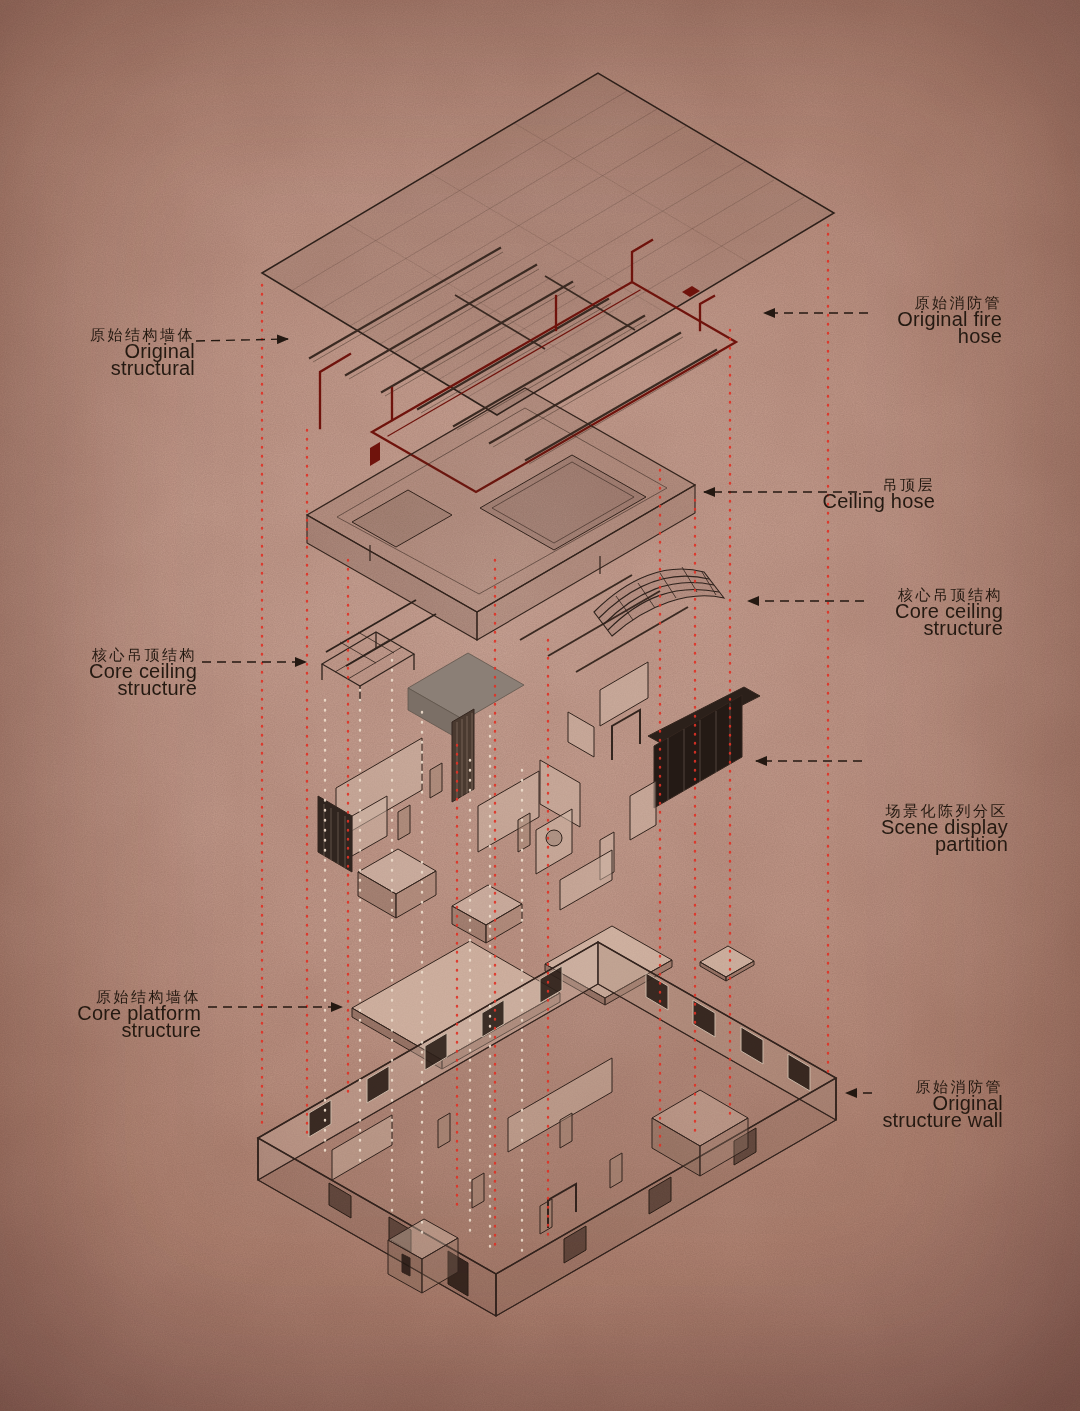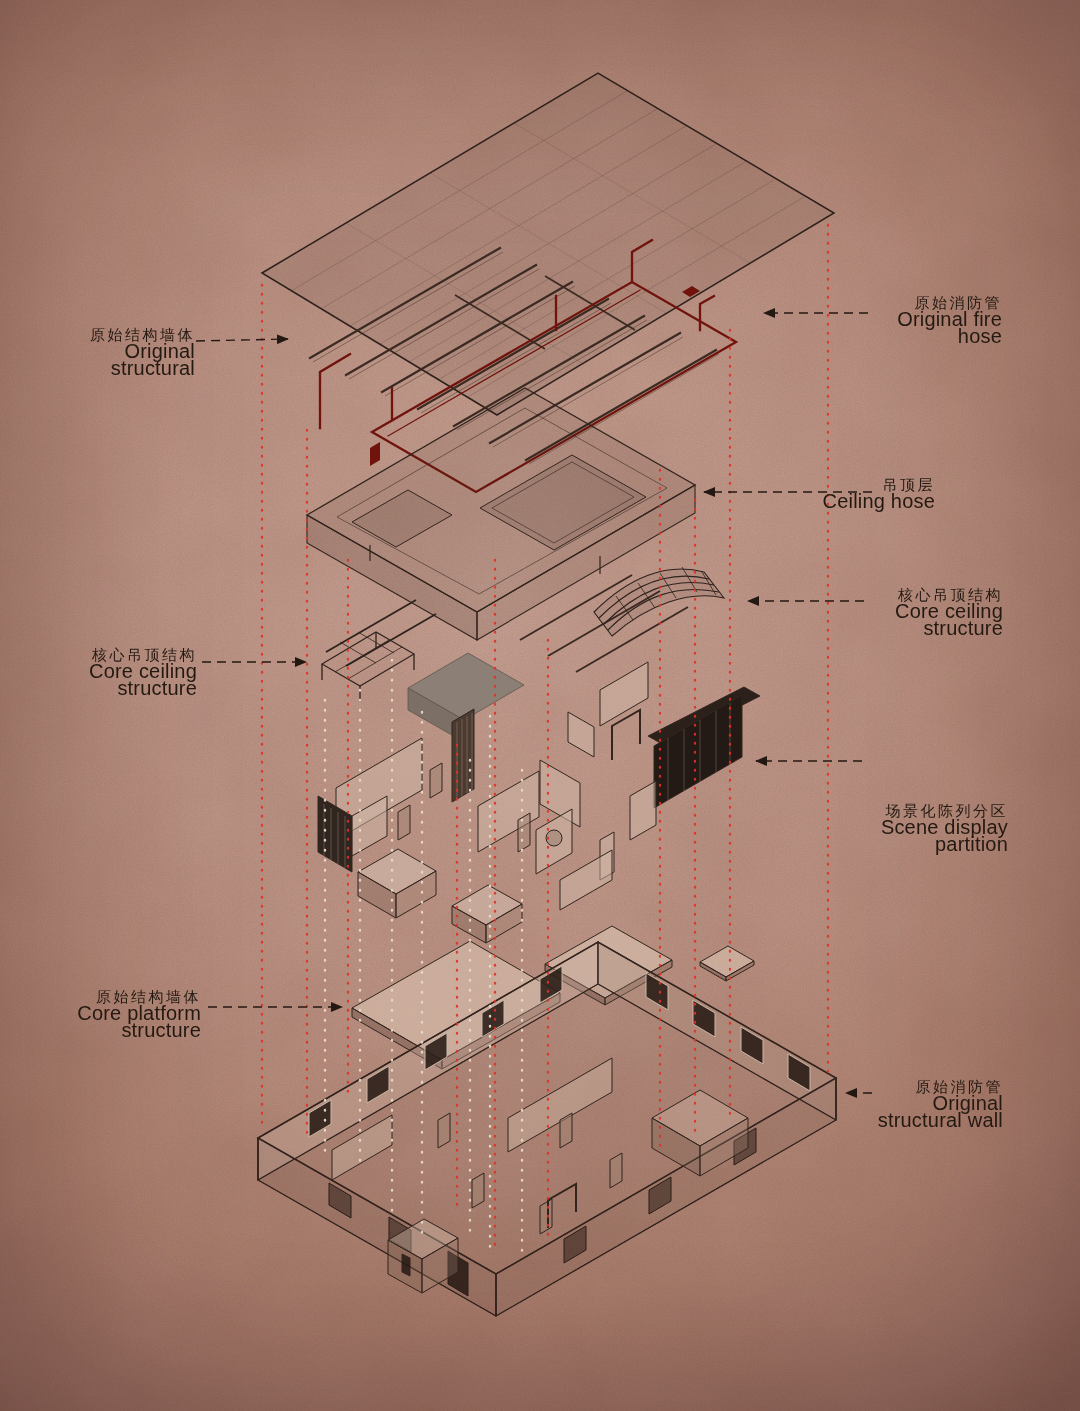--- a/index.html
+++ b/index.html
@@ -301,16 +301,16 @@
   <div class="label" style="left:858px;top:586px;width:145px;">
     <div class="zh">核心吊顶结构</div>
     <div class="en">Core ceiling structure</div>
   </div>
   <div class="label" style="left:856px;top:758px;width:152px;margin-top:44px;">
     <div class="zh">场景化陈列分区</div>
     <div class="en">Scene display partition</div>
   </div>
   <div class="label" style="left:858px;top:1078px;width:145px;">
     <div class="zh">原始消防管</div>
-    <div class="en">Original structural wall</div>
+    <div class="en">Original structure wall</div>
   </div>
 
 </div>
 
 </body></html>

